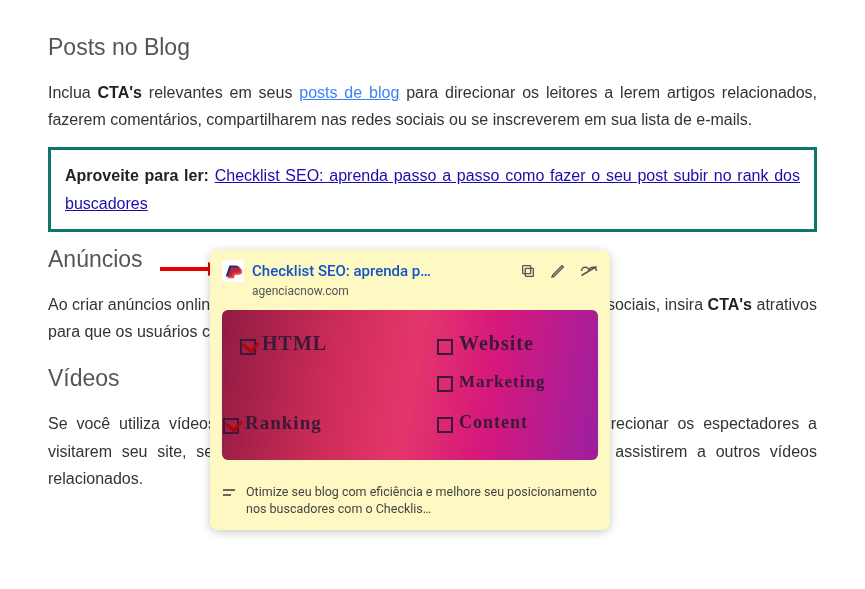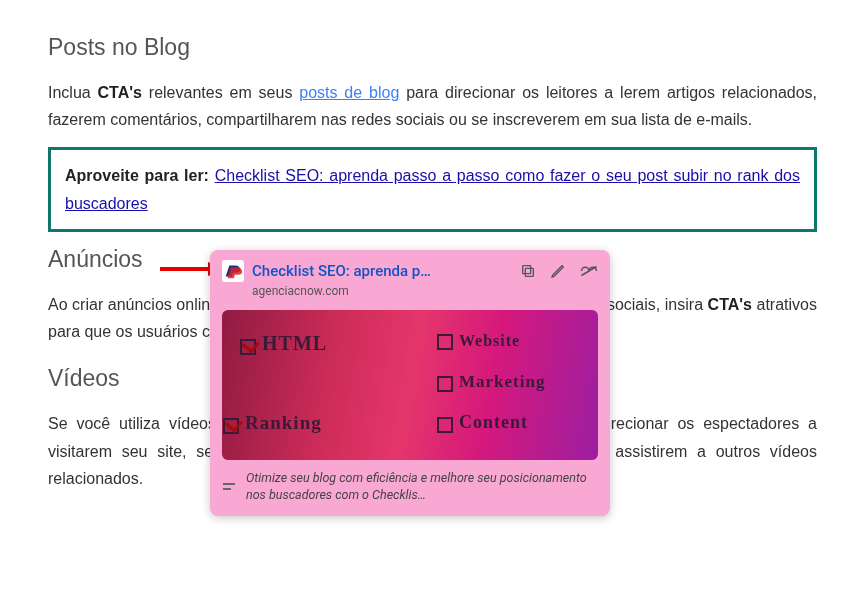--- a/index.html
+++ b/index.html
@@ -47,21 +47,21 @@
     top: 260px;
     width: 65px;
     height: 18px;
     pointer-events: none;
   }
   .preview-card {
     position: absolute;
     left: 210px;
     top: 250px;
     width: 400px;
-    background: #f9a8d4;
+    background: #fef9c3;
     border-radius: 8px;
     box-shadow: 0 2px 10px rgba(0,0,0,0.22);
     padding: 10px 12px 12px 12px;
     font-family: Roboto, Arial, sans-serif;
   }
   .pc-header {
     display: flex;
     align-items: center;
     gap: 8px;
     margin-bottom: 2px;
@@ -121,21 +121,21 @@
   .chk { position:absolute; display:flex; align-items:flex-end; gap:6px; }
   .chk .box {
     width:16px; height:16px; border:2px solid #3A1A36; position:relative;
   }
   .chk .box.checked::after{
     content:""; position:absolute; left:2px; top:-3px;
     width:10px; height:10px; border-right:3px solid #AA0808; border-bottom:3px solid #AA0808;
     transform: rotate(40deg);
   }
   .pc-descrow {
-    display:flex; gap:10px; align-items:center; margin-top:10px;font-style:italic;
+    display:flex; gap:10px; align-items:flex-start; margin-top:24px;
   }
   .pc-more {
     color:#666; font-size:16px; line-height:1; padding-top:2px;
   }
   .pc-desc {
     font-size: 12.5px;
     color: #444;
     line-height: 1.35;
   }
 </style>
@@ -204,21 +204,21 @@
       <div class="chk" style="left:18px; top:22px;">
           <span class="box checked"></span>
           <span style="font-size:20px;letter-spacing:1px">HTML</span>
         </div>
       <div class="chk" style="left:1px; top:102px;">
           <span class="box checked"></span>
           <span style="font-size:19px;letter-spacing:1px">Ranking</span>
         </div>
       <div class="chk" style="left:215px; top:22px;">
           <span class="box"></span>
-          <span style="font-size:16px;letter-spacing:1px">Website</span>
+          <span style="font-size:20px;letter-spacing:1px">Website</span>
         </div>
       <div class="chk" style="left:215px; top:62px;">
           <span class="box"></span>
           <span style="font-size:17px;letter-spacing:1px">Marketing</span>
         </div>
       <div class="chk" style="left:215px; top:102px;">
           <span class="box"></span>
           <span style="font-size:18px;letter-spacing:1px">Content</span>
         </div>
     </div>

